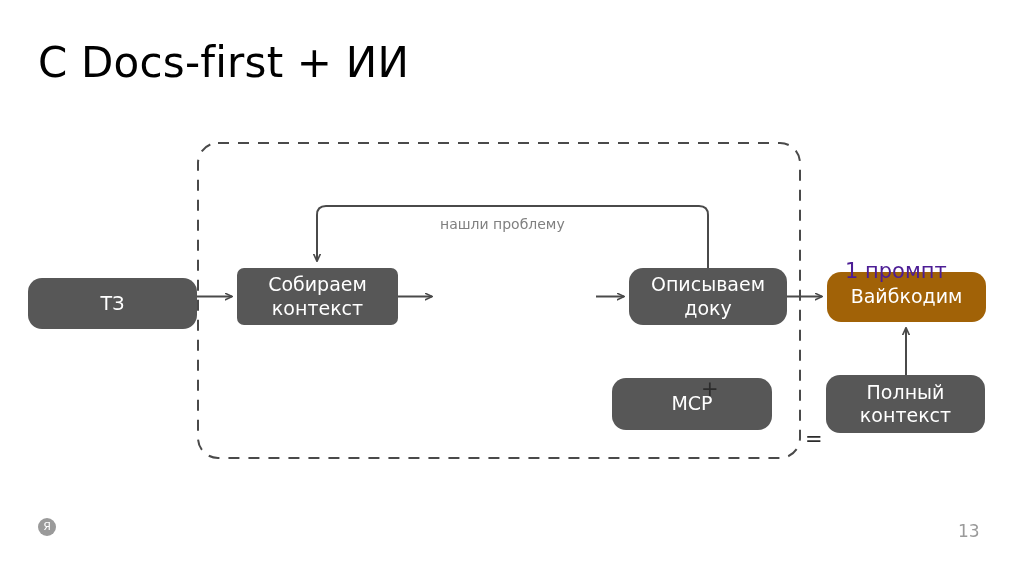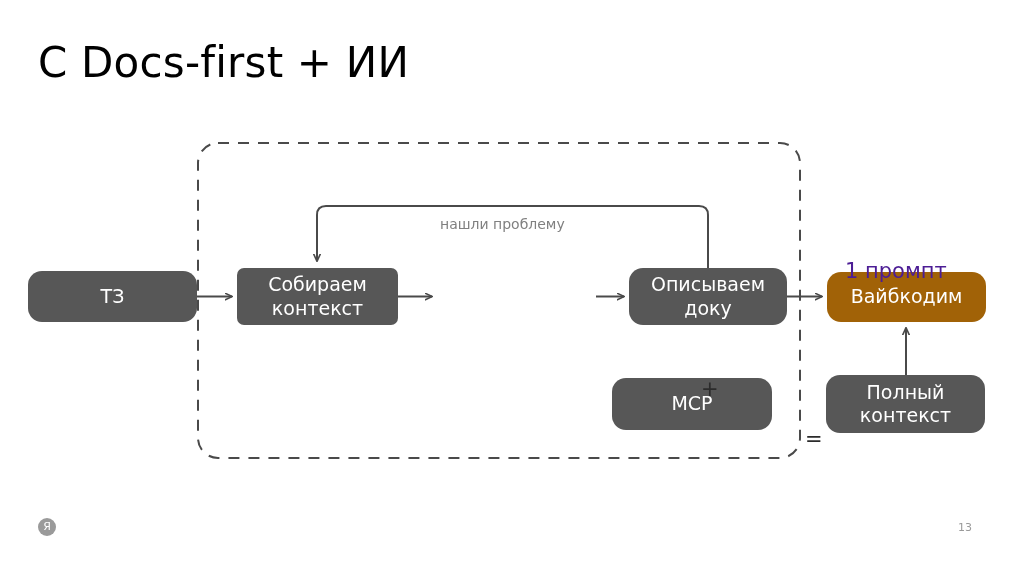--- a/index.html
+++ b/index.html
@@ -52,21 +52,21 @@
     text-align: center;
     color: #ffffff;
     font-size: 19px;
     line-height: 1.22;
     padding: 2px 8px;
     white-space: pre-line;
   }
   .node.gray { background: #575757; }
   .node.red  { background: #a16207; }
 
-  #node-tz        { left: 28px;  top: 271px; width: 169px; height: 51px; }
+  #node-tz        { left: 28px;  top: 278px; width: 169px; height: 51px; }
   #node-context   { left: 237px; top: 268px; width: 161px; height: 57px; border-radius: 7px; }
   #node-design    { left: 437px; top: 268px; width: 159px; height: 57px; }
   #node-doc       { left: 629px; top: 268px; width: 158px; height: 57px; }
   #node-mcp       { left: 612px; top: 378px; width: 160px; height: 52px; }
   #node-fullctx   { left: 826px; top: 375px; width: 159px; height: 58px; }
   #node-vibe      { left: 827px; top: 272px; width: 159px; height: 50px; }
 
   
   .flabel {
     position: absolute;
@@ -110,21 +110,21 @@
     background: #9a9a9a;
     color: #ffffff;
     font-size: 11px;
     line-height: 18px;
     text-align: center;
   }
   #page-number {
     position: absolute;
     left: 958px;
     top: 521px;
-    font-size: 11px;
+    font-size: 17px;
     color: #9a9a9a;
   }
 </style>
 </head>
 <body>
 
 <div id="slide">
 
   <div class="slide-title">С Docs-first + ИИ</div>
 

